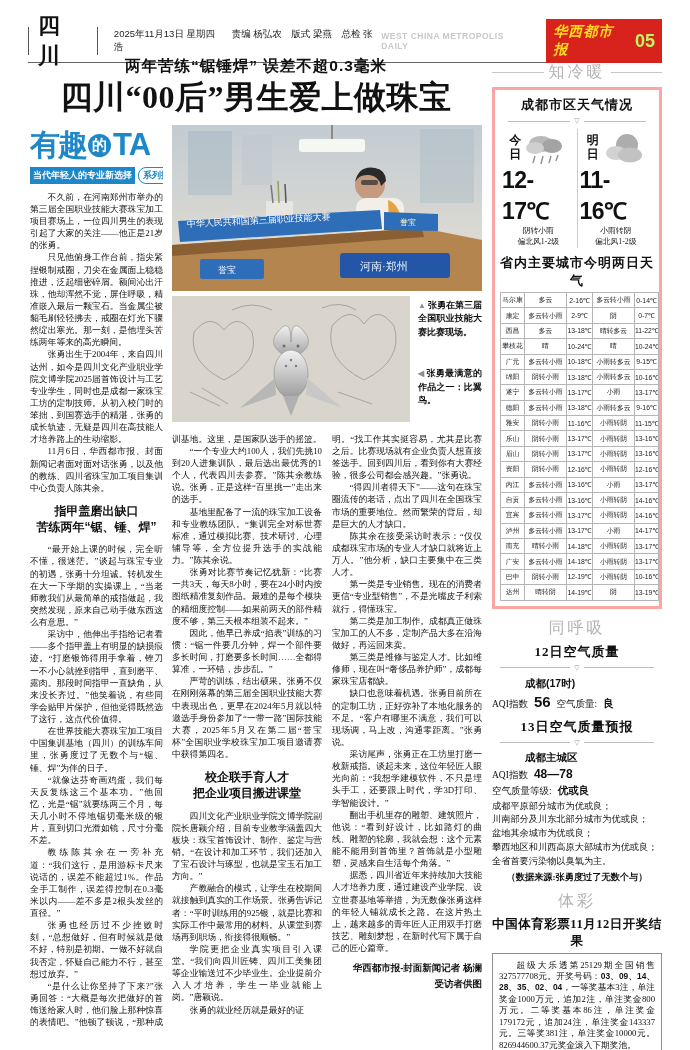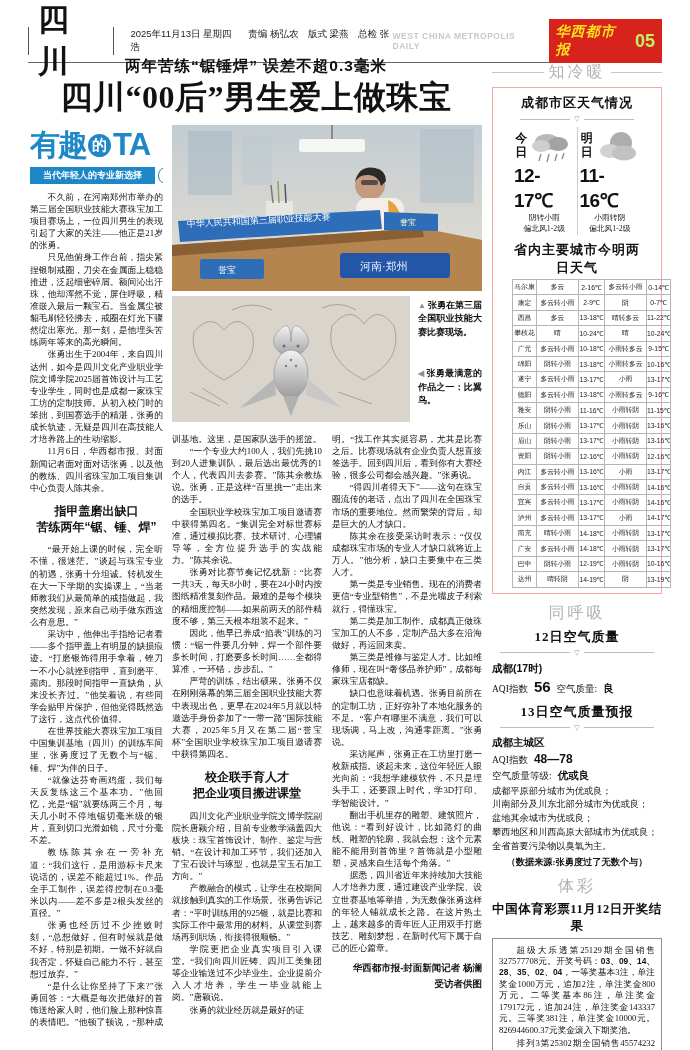--- a/index.html
+++ b/index.html
@@ -3,44 +3,44 @@
 <meta charset="utf-8">
 <style>
   html,body{margin:0;padding:0;background:#fff;}
   #paper{position:relative;width:690px;height:1050px;background:#fff;overflow:hidden;
          font-family:"Liberation Serif","DejaVu Serif",serif;color:#111;}
 
   
   .header{position:absolute;left:28px;right:28px;top:20px;height:42px;
           border-bottom:1px solid #666;display:flex;align-items:center;}
   .vline{width:1px;height:28px;background:#555;}
-  .edition{font-size:31px;font-weight:bold;letter-spacing:3px;padding:0 9px;}
+  .edition{font-size:22px;font-weight:bold;letter-spacing:3px;padding:0 9px;}
   .dateline{margin-left:16px;font-family:"Liberation Sans",sans-serif;font-size:9.5px;color:#222;}
   .dateline .staff{margin-left:14px;}
-  .mast{margin-left:auto;display:flex;align-items:center;gap:7px;}
+  .mast{margin-left:auto;display:flex;align-items:center;gap:13px;}
   .mast-en{color:#c8c8c8;font-family:"Liberation Sans",sans-serif;font-weight:bold;font-size:8.5px;letter-spacing:.5px;}
   .redbox{background:#d8231c;display:flex;align-items:center;gap:7px;padding:4px 7px;}
   .mast-cn{color:#ffdf1a;font-style:italic;font-weight:700;font-size:14px;letter-spacing:1px;}
   .pagenum{color:#bef264;font-family:"Liberation Sans",sans-serif;font-weight:900;font-size:18px;}
 
   
   .main{position:absolute;left:30px;top:56px;width:452px;}
   .kicker{text-align:center;font-family:"Liberation Sans",sans-serif;font-weight:bold;font-size:15.5px;letter-spacing:1px;}
   .headline{text-align:center;font-weight:900;font-size:32px;letter-spacing:.5px;line-height:1.12;margin-top:3px;}
   .body-row{display:flex;gap:9px;margin-top:9px;height:902px;}
   .col1{width:133px;overflow:hidden;}
   .colRight{flex:1;display:flex;flex-direction:column;}
 
   .logo-row{display:flex;align-items:center;color:#1d87c8;font-family:"Liberation Sans",sans-serif;font-weight:900;}
   .logo-pre{font-size:30px;letter-spacing:-2px;}
   .logo-circ{width:23px;height:23px;border-radius:50%;background:#1d87c8;color:#fff;font-size:15px;
              display:flex;align-items:center;justify-content:center;margin:0 2px;flex:0 0 auto;}
   .logo-post{font-size:31px;letter-spacing:-1px;}
   .sub-row{display:flex;gap:3px;margin:1px 0 7px;}
-  .sub-main{background:#1d87c8;color:#fff;font-family:"Liberation Sans",sans-serif;font-weight:bold;font-size:9px;padding:2px 13px;white-space:nowrap;}
+  .sub-main{background:#1d87c8;color:#fff;font-family:"Liberation Sans",sans-serif;font-weight:bold;font-size:9px;padding:2px 3px;white-space:nowrap;}
   .sub-tag{border:1px solid #1d87c8;color:#1d87c8;border-radius:8px;font-family:"Liberation Sans",sans-serif;font-weight:bold;font-size:9px;padding:1px 4px;white-space:nowrap;}
 
   .para{font-size:8.8px;line-height:1.38;text-align:justify;text-indent:2em;margin:0;}
   .para.cont{text-indent:0;}
   .subhead{font-family:"Liberation Sans",sans-serif;font-weight:bold;font-size:12px;line-height:1.35;
            text-align:center;white-space:pre-line;margin:9px 0 8px;text-indent:0;}
   .byline{font-family:"Liberation Sans",sans-serif;font-weight:bold;font-size:9.5px;text-align:right;
           white-space:pre-line;margin-top:6px;line-height:1.7;}
 
   .photo1{height:166px;overflow:hidden;}
@@ -49,36 +49,36 @@
   .capcol{width:64px;display:flex;flex-direction:column;gap:28px;padding-top:3px;}
   .cap{font-family:"Liberation Sans",sans-serif;font-weight:bold;font-size:9px;line-height:1.5;text-align:justify;}
   .cap .mk{color:#8d8d8d;font-size:8px;margin-right:2px;}
   .text-cols{display:flex;gap:10px;margin-top:11px;flex:1;overflow:hidden;}
   .mcol{flex:1;overflow:hidden;}
 
   
   .side{position:absolute;left:492px;top:60px;width:170px;}
   .sec{display:flex;align-items:center;gap:5px;color:#b3b3b3;font-size:16px;letter-spacing:3px;margin:2px 0 4px;justify-content:center;}
   .sec .ln{flex:1;height:1px;background:#c6c6c6;}
-  .wbox{border:1px solid #fca5a5;padding:6px 19px 5px;}
+  .wbox{border:3px solid #fca5a5;padding:6px 5px 5px;}
   .btitle{font-weight:bold;font-size:13px;text-align:center;letter-spacing:1px;}
   .tridiv{display:flex;align-items:center;gap:4px;color:#999;font-size:7px;margin:3px 8px 4px;}
   .tridiv .ln{flex:1;height:1px;background:#bdbdbd;}
   .wxrow{display:flex;margin:1px 0 6px;}
   .wxcell{flex:1;display:flex;flex-direction:column;align-items:center;padding:1px 2px;}
   .wxcell + .wxcell{border-left:1px solid #ccc;}
   .wxtop{display:flex;align-items:center;gap:2px;}
   .wxlabel{font-weight:bold;font-size:12px;line-height:1.15;white-space:pre-line;}
-  .temp{font-family:"Liberation Sans",sans-serif;font-weight:bold;font-size:19px;letter-spacing:-.5px;margin-top:1px;}
+  .temp{font-family:"Liberation Sans",sans-serif;font-weight:bold;font-size:23px;letter-spacing:-.5px;margin-top:1px;}
   .cond,.wind{font-size:7.8px;color:#222;line-height:1.35;}
   .wxtable{width:100%;border-collapse:collapse;table-layout:fixed;
            font-family:"Liberation Sans",sans-serif;font-size:6.8px;color:#222;margin-top:2px;}
   .wxtable td{border:1px solid #b5b5b5;text-align:center;padding:2.2px 0;white-space:nowrap;overflow:hidden;}
   .airhead{font-weight:bold;font-size:13px;text-align:center;letter-spacing:1px;margin-top:7px;}
-  .cdlabel{font-family:"Liberation Sans",sans-serif;font-weight:bold;font-size:10.5px;margin-top:5px;}
+  .cdlabel{font-family:"Liberation Sans",sans-serif;font-weight:bold;font-size:10.5px;margin-top:5px;margin-left:33px;}
   .aqiline{display:flex;align-items:baseline;gap:6px;font-size:9.5px;margin-top:2px;}
   .aqival{font-family:"Liberation Sans",sans-serif;font-weight:bold;font-size:15px;}
   .strongval{font-family:"Liberation Sans",sans-serif;font-weight:bold;font-size:10.5px;}
   .fline{font-size:9.2px;line-height:1.5;}
   .src{font-size:9.2px;font-weight:bold;margin-top:2px;text-align:center;}
   .lottitle{font-weight:bold;font-size:12.5px;text-align:center;letter-spacing:.5px;margin:4px 0 3px;}
   .lotbox{border:1px solid #8f8f8f;padding:6px 6px 4px;}
   .lotp{font-size:8.7px;line-height:1.32;text-align:justify;text-indent:2em;margin:0 0 2px;}
   .lotp b{font-family:"Liberation Sans",sans-serif;font-size:8.4px;}
 </style>
@@ -210,21 +210,21 @@
             <div class="cap">
               <span class="mk">◀</span><span>张勇最满意的作品之一：比翼鸟。</span>
             </div>
           </div>
         </div>
 
         <div class="text-cols">
           <div class="mcol">
               <p class="para cont">训基地。这里，是国家队选手的摇篮。</p>
               <p class="para">“一个专业大约100人，我们先挑10到20人进集训队，最后选出最优秀的1个人，代表四川去参赛。”陈其余教练说。张勇，正是这样“百里挑一”走出来的选手。</p>
-              <p class="para">全国职业学校珠宝加工项目邀请赛中获得第四名。“集训完全对标世赛标准，通过模拟比赛、技术研讨、心理辅导等，全方位提升选手的实战能力。”陈其余说。</p>
+              <p class="para">基地里配备了一流的珠宝加工设备和专业教练团队。“集训完全对标世赛标准，通过模拟比赛、技术研讨、心理辅导等，全方位提升选手的实战能力。”陈其余说。</p>
               <p class="para">张勇对比赛节奏记忆犹新：“比赛一共3天，每天8小时，要在24小时内按图纸精准复刻作品。最难的是每个模块的精细度控制——如果前两天的部件精度不够，第三天根本组装不起来。”</p>
               <p class="para">因此，他早已养成“掐表”训练的习惯：“锯一件要几分钟，焊一个部件要多长时间，打磨要多长时间……全都得算准，一环错，步步乱。”</p>
               <p class="para">严苛的训练，结出硕果。张勇不仅在刚刚落幕的第三届全国职业技能大赛中表现出色，更早在2024年5月就以特邀选手身份参加了“一带一路”国际技能大赛，2025年5月又在第二届“誉宝杯”全国职业学校珠宝加工项目邀请赛中获得第四名。</p>
               <div class="subhead">校企联手育人才
 把企业项目搬进课堂</div>
               <p class="para">四川文化产业职业学院文博学院副院长唐颖介绍，目前专业教学涵盖四大板块：珠宝首饰设计、制作、鉴定与营销。“在设计和加工环节，我们还加入了宝石设计与琢型，也就是宝玉石加工方向。”</p>
               <p class="para">产教融合的模式，让学生在校期间就接触到真实的工作场景。张勇告诉记者：“平时训练用的925银，就是比赛和实际工作中最常用的材料。从课堂到赛场再到职场，衔接得很顺畅。”</p>
               <p class="para">学院更把企业真实项目引入课堂。“我们向四川匠铸、四川工美集团等企业输送过不少毕业生。企业提前介入人才培养，学生一毕业就能上岗。”唐颖说。</p>
               <p class="para">张勇的就业经历就是最好的证</p>
             </div>

